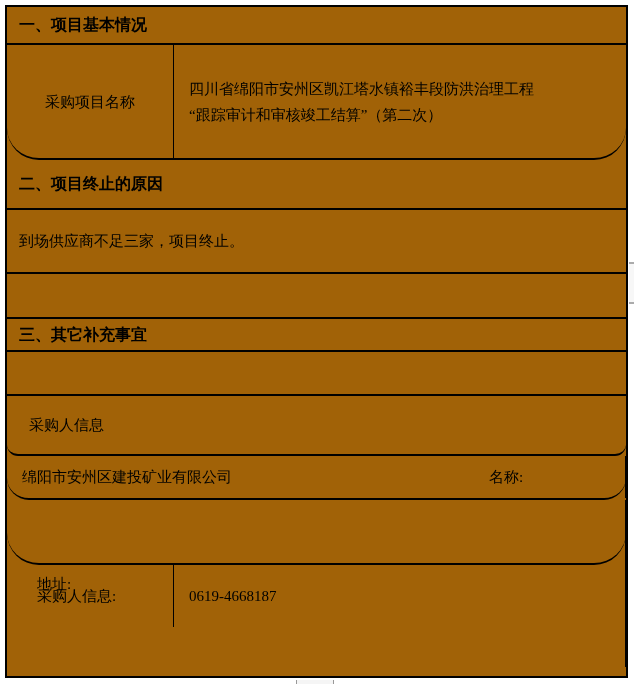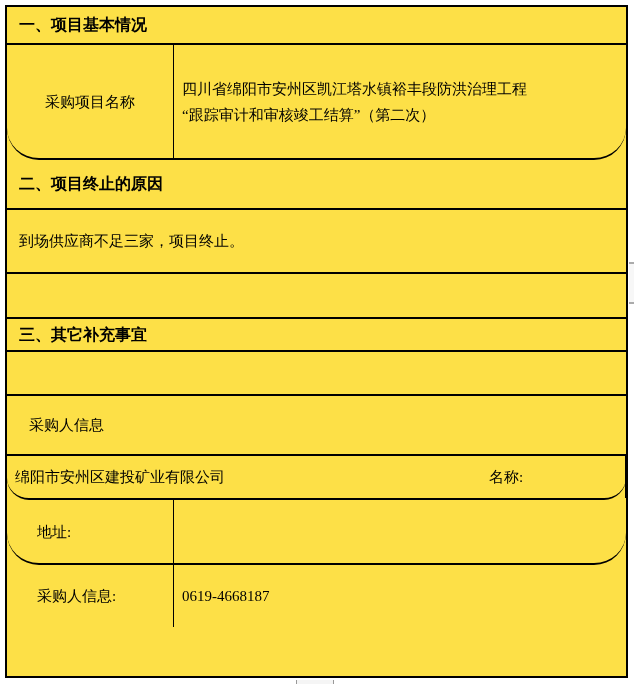--- a/index.html
+++ b/index.html
@@ -17,66 +17,67 @@
     -webkit-font-smoothing: none;
   }
   .doc-table {
     position: absolute;
     left: 5px;
     top: 5px;
     width: 623px;
     height: 673px;
     border: 2px solid #000000;
     box-sizing: border-box;
-    background: #fde047;
+    background: #a16207;
   }
   .row {
     box-sizing: border-box;
     border-bottom: 2px solid #000000;
     display: flex;
     align-items: center;
     font-size: 15px;
     line-height: 20px;
   }
   .row:last-child { border-bottom: none; }
 
   .row.h38  { height: 38px; }
   .row.h115 { height: 115px; }
   .row.h50  { height: 50px; text-align: right; }
   .row.h64  { height: 64px; }
   .row.h45  { height: 45px; }
   .row.h41  { height: 33px; }
   .row.h44  { height: 44px; }
   .row.h60  { height: 60px; }
-  .row.h65  { height: 65px; }
+  .row.h65  { height: 65px; flex-direction: column; }
   .row.h62  { height: 62px; }
 
   .section-title {
     font-weight: bold;
     font-size: 16px;
     padding-left: 12px;
   }
   .plain-text   { padding-left: 12px; }
-  .indent-text  { padding-left: 22px; }
+  .indent-text  { padding-left: 22px; border-radius: 11px; }
 
   .split { padding: 0; align-items: stretch; border-radius: 32px; }
   .cell {
     box-sizing: border-box;
     display: flex;
     align-items: center;
   }
   .cell.label {
     flex: 0 0 167px;
     border-right: 1px solid #000000;
   }
   .cell.label.centered { justify-content: center; }
   .cell.label.padded   { padding-left: 30px; }
   .cell.value {
     flex: 1 1 auto;
     padding-left: 8px;
+    margin-left: 7px;
   }
   .multiline {
     white-space: pre-line;
     line-height: 26px;
   }
 
   .v-scroll-thumb {
     position: absolute;
     right: 0;
     top: 262px;

